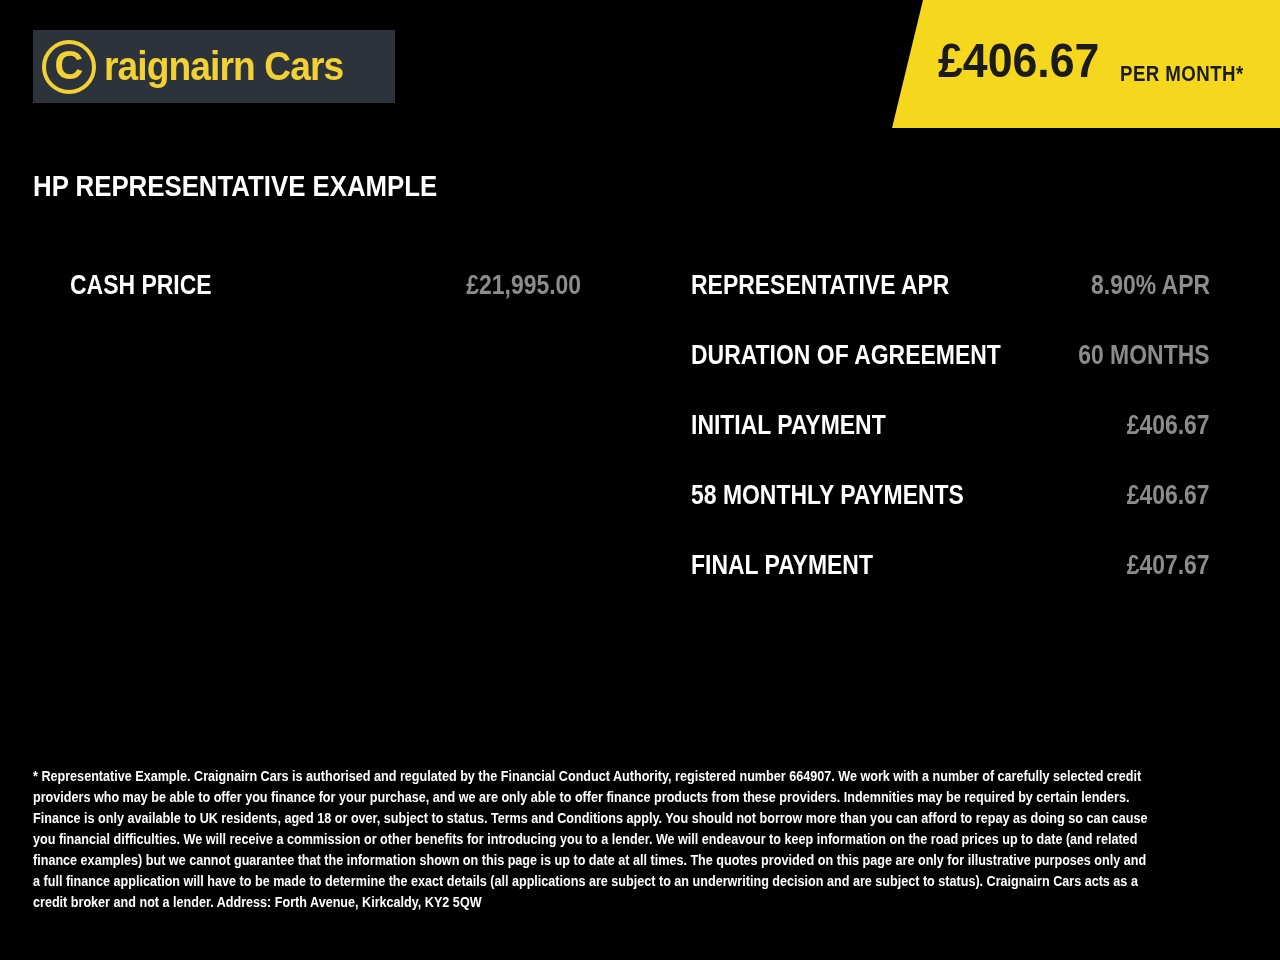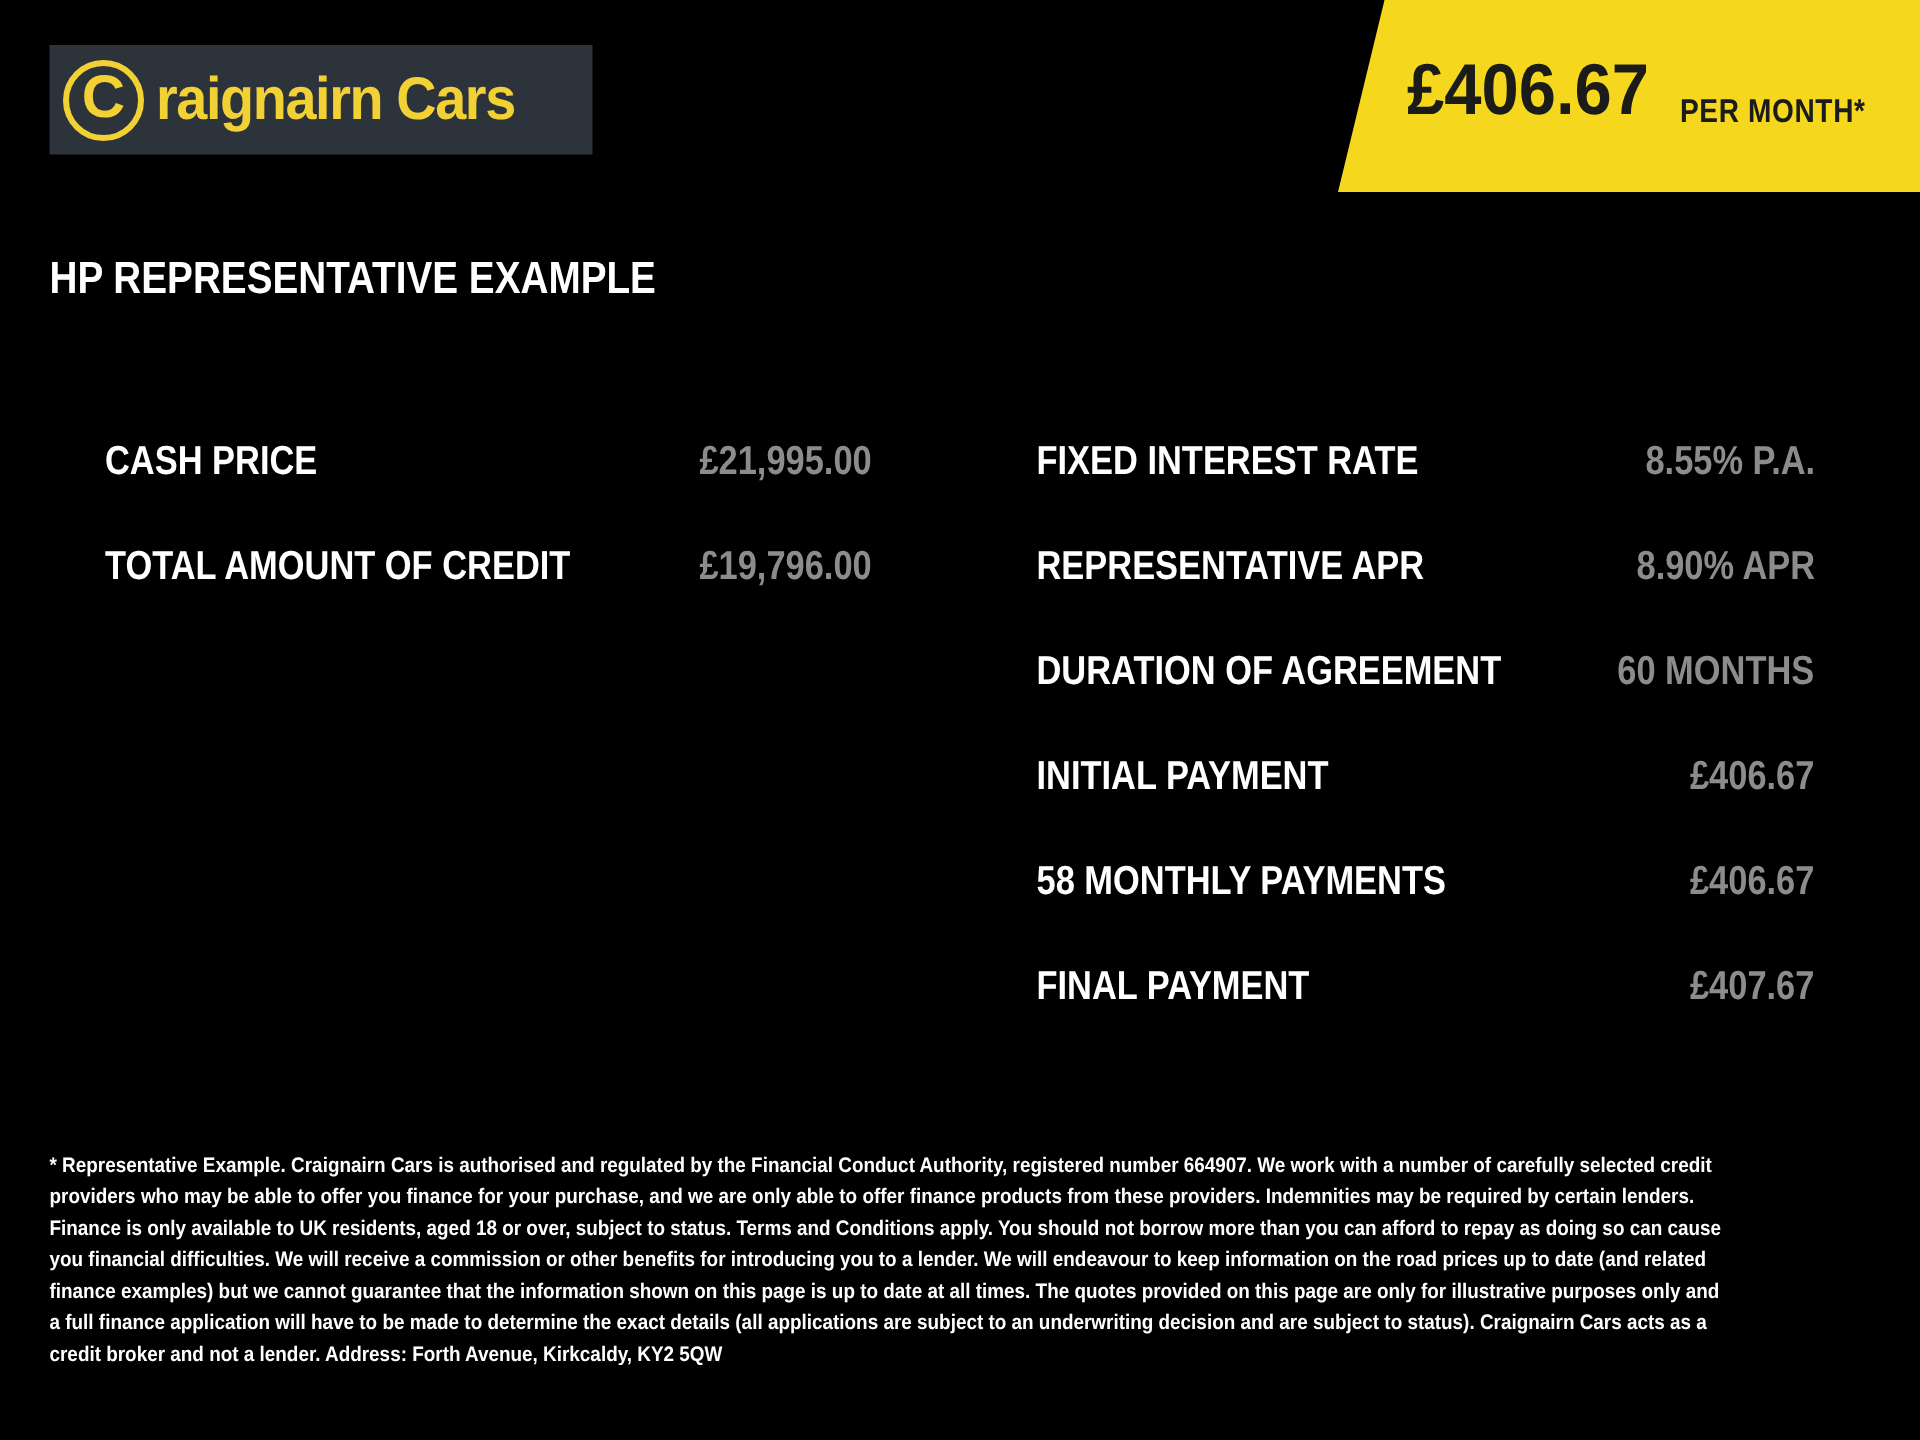--- a/index.html
+++ b/index.html
@@ -65,21 +65,21 @@
     display:inline-block;transform:scaleX(.86);transform-origin:left center;
     white-space:nowrap;
   }
   
   .finance-table{
     position:absolute;left:70px;top:272px;width:1140px;
     display:grid;grid-template-columns:1fr 1fr;column-gap:110px;
   }
   .finance-col{display:flex;flex-direction:column;}
   .finance-row{
-    height:70px;display:flex;align-items:center;justify-content:space-between;
+    height:70px;display:flex;align-items:flex-start;justify-content:space-between;
   }
   .finance-label{
     color:var(--label-white);font-weight:700;font-size:27px;line-height:1;
     display:inline-block;transform:scaleX(.85);transform-origin:left center;
     white-space:nowrap;
   }
   .finance-value{
     color:var(--value-gray);font-weight:700;font-size:27px;line-height:1;
     display:inline-block;transform:scaleX(.85);transform-origin:right center;
     white-space:nowrap;
@@ -108,30 +108,22 @@
 </div>
 
 <h1 class="page-title">HP REPRESENTATIVE EXAMPLE</h1>
 
 <div class="finance-table">
   <div class="finance-col">
     <div class="finance-row">
       <span class="finance-label">CASH PRICE</span>
       <span class="finance-value">£21,995.00</span>
     </div>
-    <div class="finance-row">
-      <span class="finance-label">TOTAL AMOUNT OF CREDIT</span>
-      <span class="finance-value">£19,796.00</span>
-    </div>
   </div>
   <div class="finance-col">
-    <div class="finance-row">
-      <span class="finance-label">FIXED INTEREST RATE</span>
-      <span class="finance-value">8.55% P.A.</span>
-    </div>
     <div class="finance-row">
       <span class="finance-label">REPRESENTATIVE APR</span>
       <span class="finance-value">8.90% APR</span>
     </div>
     <div class="finance-row">
       <span class="finance-label">DURATION OF AGREEMENT</span>
       <span class="finance-value">60 MONTHS</span>
     </div>
     <div class="finance-row">
       <span class="finance-label">INITIAL PAYMENT</span>

